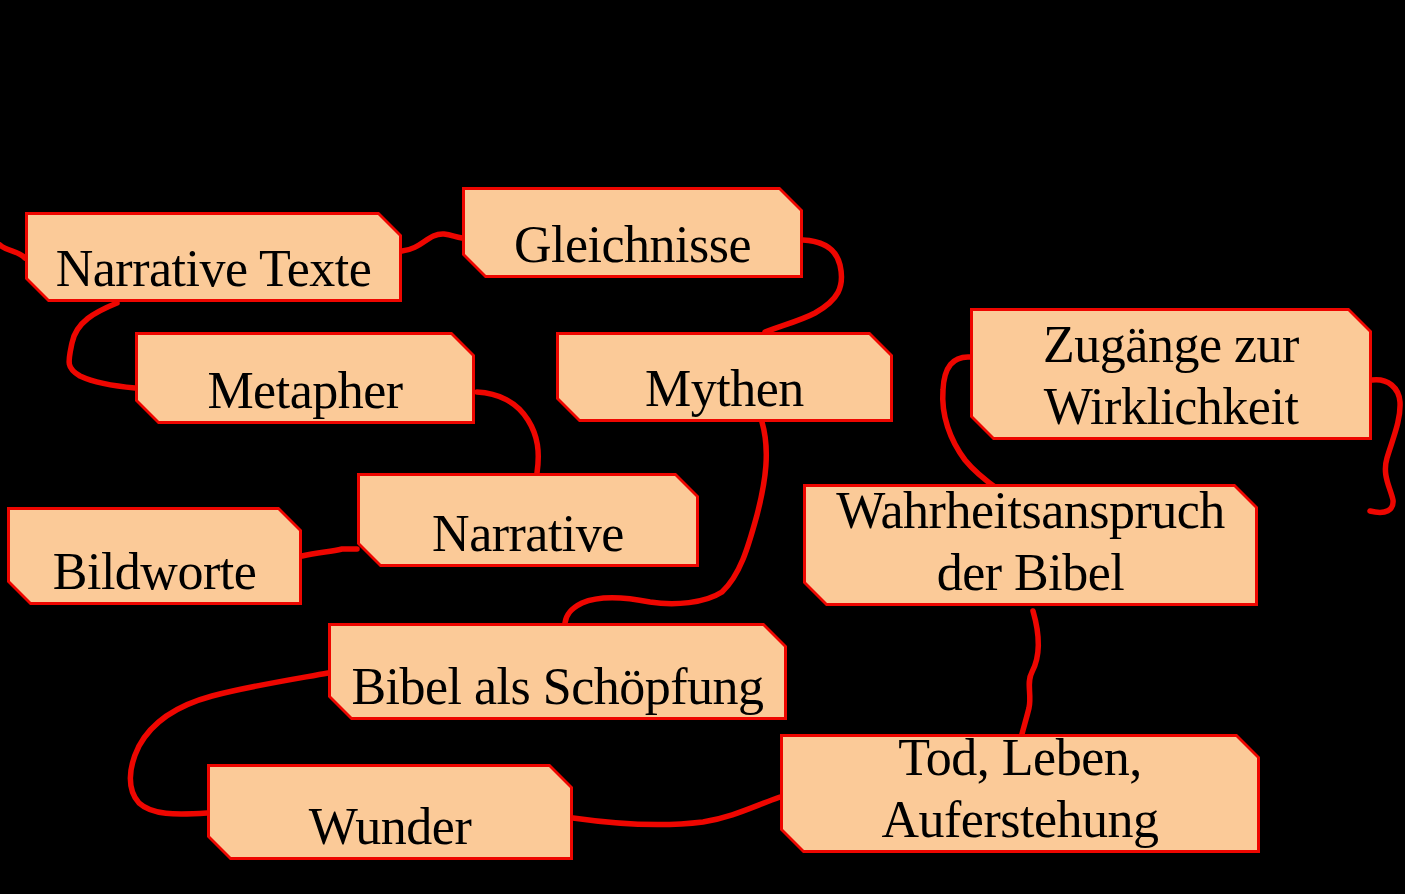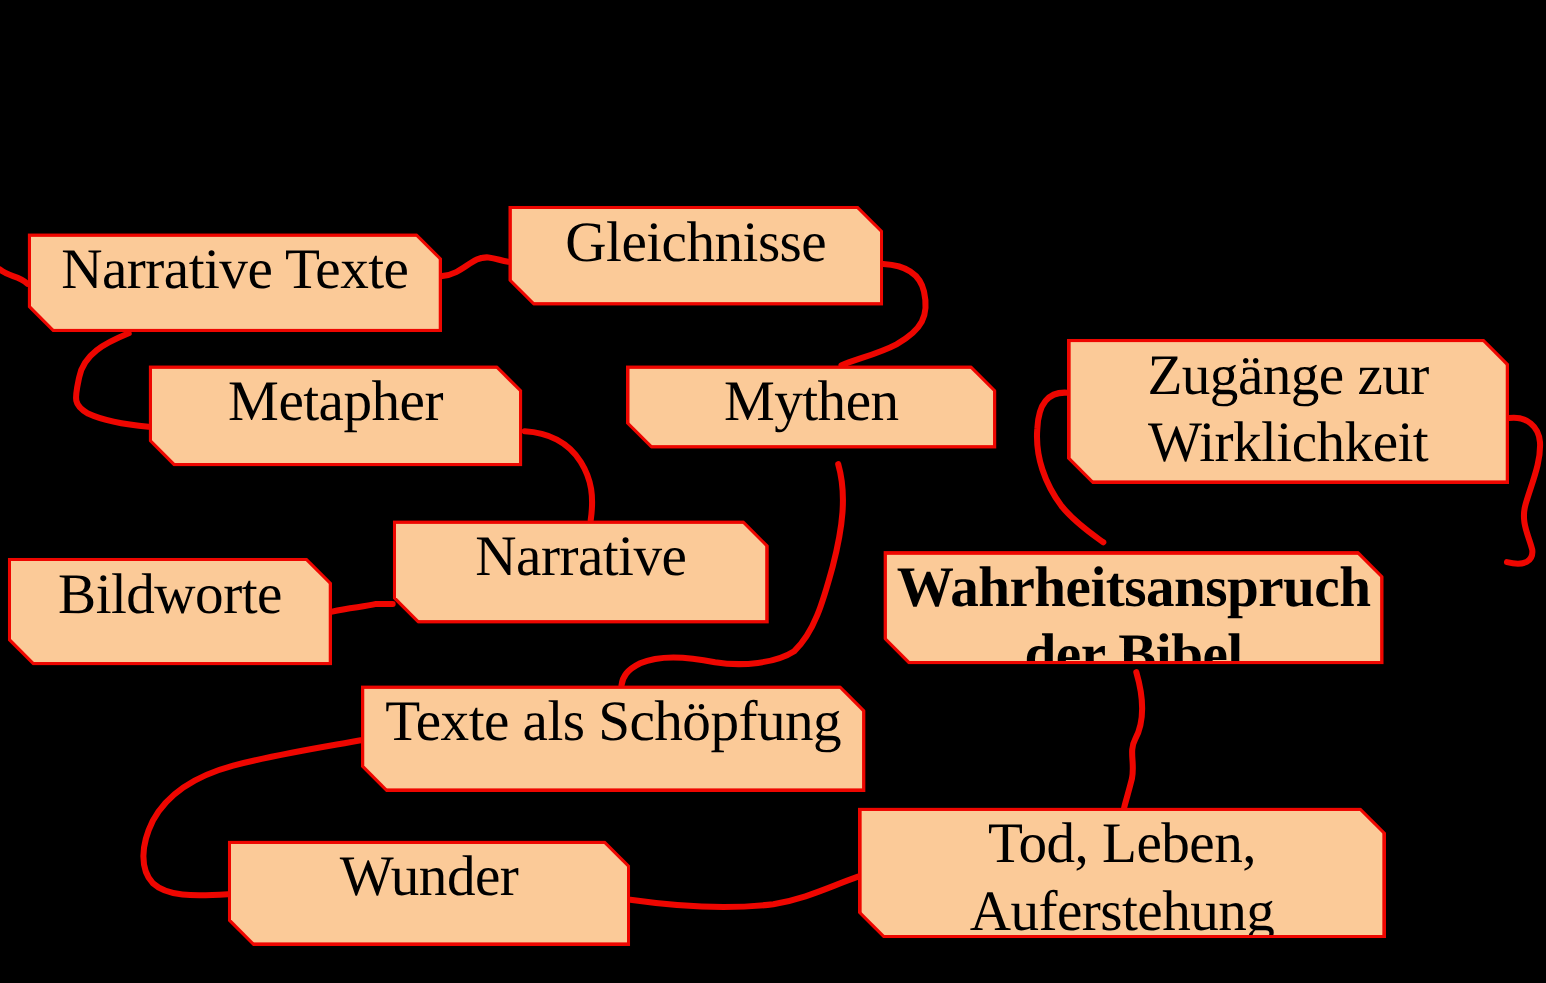--- a/index.html
+++ b/index.html
@@ -34,40 +34,40 @@
     position: absolute;
     background: #ee0600;
     clip-path: polygon(0 0, calc(100% - 23px) 0, 100% 23px, 100% 100%, 23px 100%, 0 calc(100% - 23px));
   }
   .node-fill {
     position: absolute;
     inset: 3px;
     background: #fbca98;
     clip-path: polygon(0 0, calc(100% - 21px) 0, 100% 21px, 100% 100%, 21px 100%, 0 calc(100% - 21px));
     display: flex;
-    align-items: flex-start;
+    align-items: flex-end;
     justify-content: center;
   }
   .node-label {
     color: #000000;
     font-size: 52px;
     line-height: 1.18;
     text-align: center;
     white-space: pre-line;
     letter-spacing: -0.5px;
   }
   
   .n-narrative   { left: 25px;  top: 212px; width: 377px; height: 90px;  }
   .n-gleichnisse { left: 462px; top: 187px; width: 341px; height: 91px; font-family: Liberation Serif, serif;  }
   .n-metapher    { left: 135px; top: 332px; width: 340px; height: 92px;  }
-  .n-mythen      { left: 569px; top: 332px; width: 337px; height: 76px;  }
+  .n-mythen      { left: 556px; top: 332px; width: 337px; height: 90px;  }
   .n-zugaenge    { left: 970px; top: 308px; width: 402px; height: 132px; }
   .n-bildworte   { left: 7px;   top: 507px; width: 295px; height: 98px;  }
   .n-vergleiche  { left: 357px; top: 473px; width: 342px; height: 94px;  }
-  .n-wahrheit    { left: 803px; top: 501px; width: 455px; height: 103px; font-weight: bold; }
+  .n-wahrheit    { left: 803px; top: 484px; width: 455px; height: 122px; }
   .n-welt        { left: 328px; top: 623px; width: 459px; height: 97px;  }
   .n-wunder      { left: 207px; top: 764px; width: 366px; height: 96px;  }
   .n-tod         { left: 780px; top: 734px; width: 480px; height: 119px; }
 </style>
 </head>
 <body>
 
 <div id="stage">
 
   <svg class="connectors" viewBox="0 0 1405 894" xmlns="http://www.w3.org/2000/svg">
@@ -130,21 +130,21 @@
 
   <div class="node n-wahrheit">
     <div class="node-fill">
       <span class="node-label">Wahrheitsanspruch
 der Bibel</span>
     </div>
   </div>
 
   <div class="node n-welt">
     <div class="node-fill">
-      <span class="node-label">Texte als Schöpfung</span>
+      <span class="node-label">Bibel als Schöpfung</span>
     </div>
   </div>
 
   <div class="node n-wunder">
     <div class="node-fill">
       <span class="node-label">Wunder</span>
     </div>
   </div>
 
   <div class="node n-tod">

